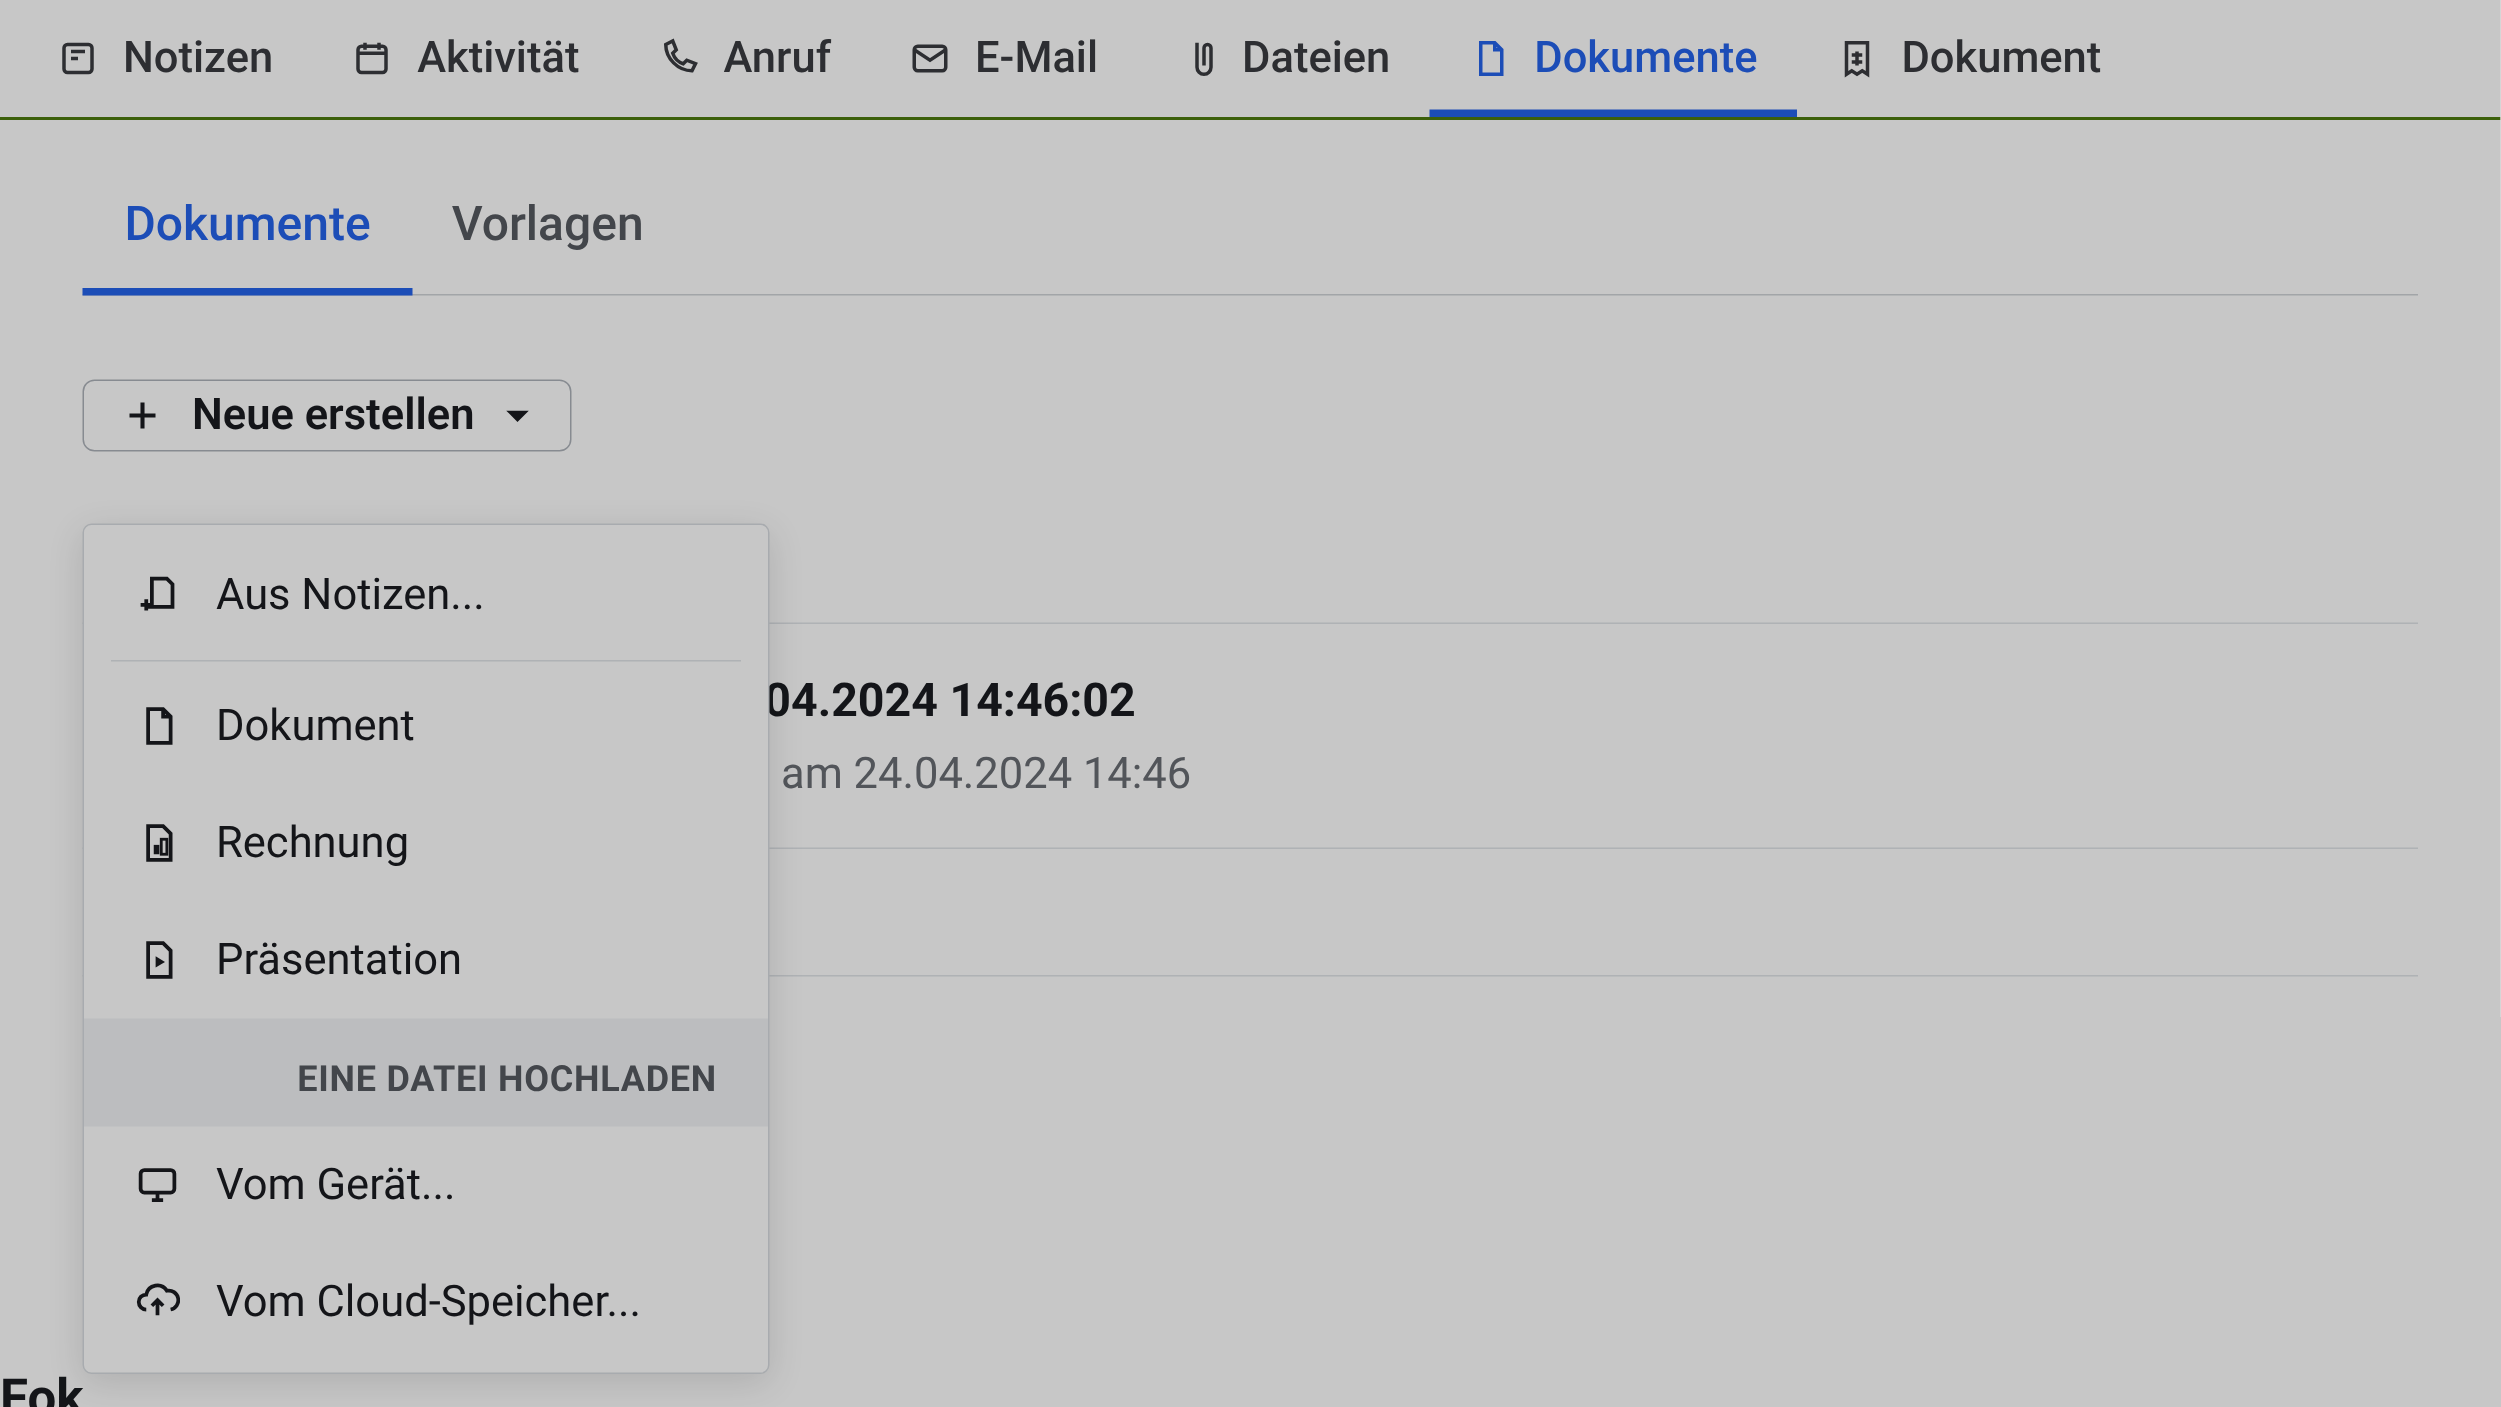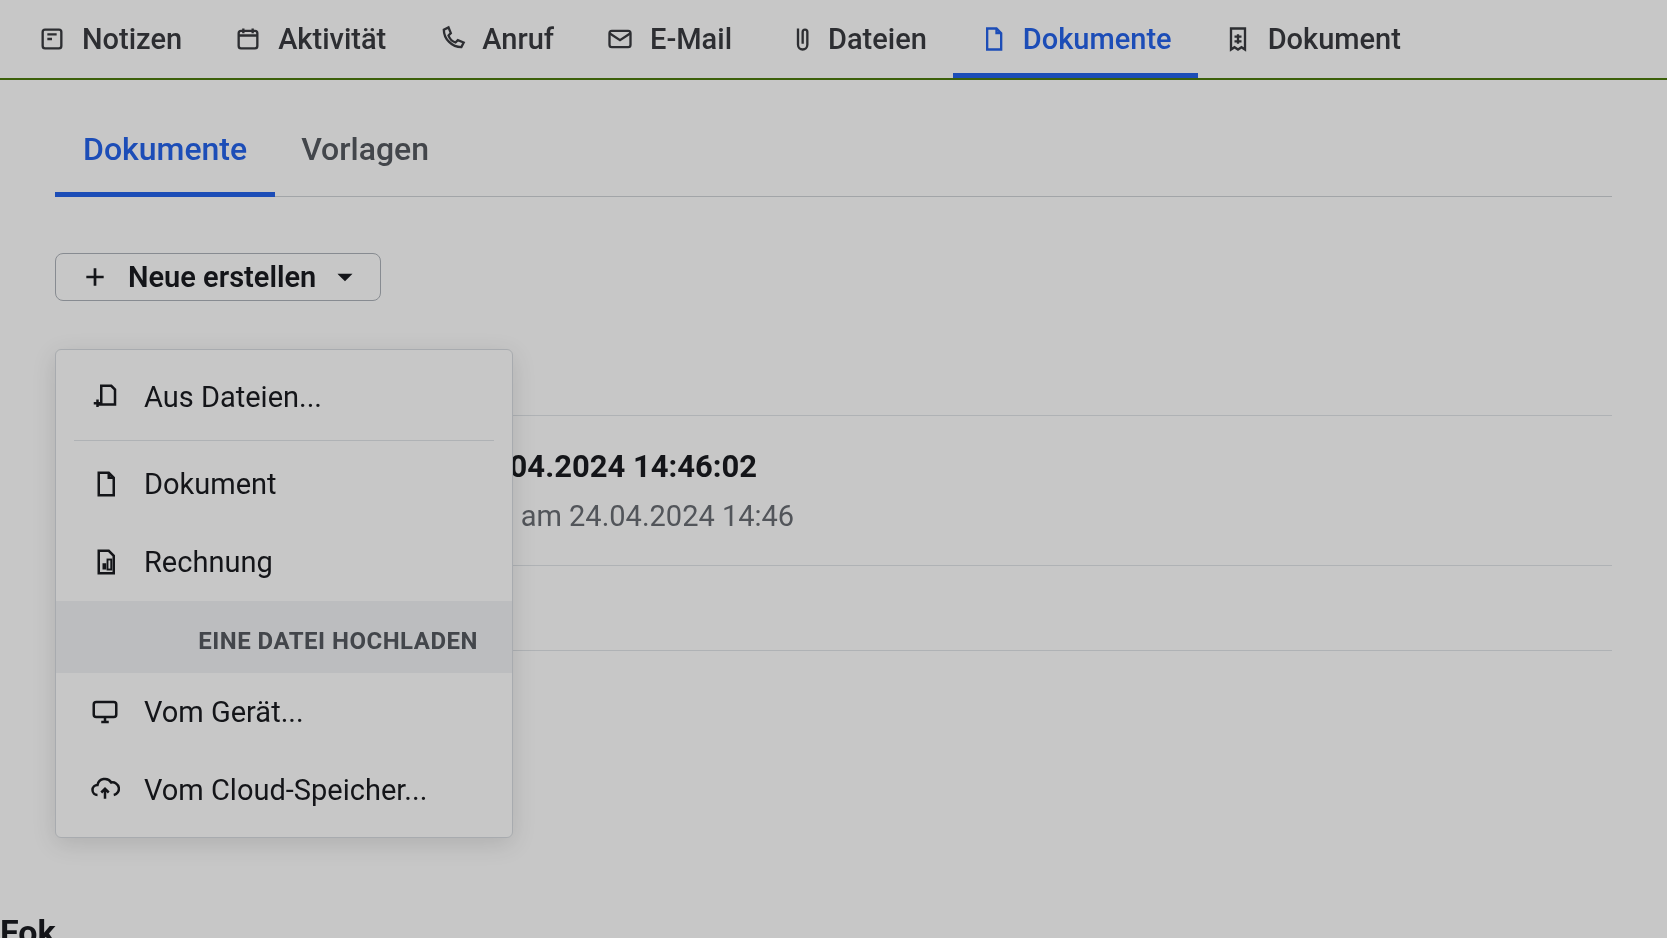--- a/index.html
+++ b/index.html
@@ -291,37 +291,44 @@
       <div class="doc-meta">:53</div>
     </div>
   </div>
 </div>
 
 <div class="dropdown-menu">
   <div class="dropdown-item">
     <svg class="icon" viewBox="0 0 24 24">
         <path d="M9 3h8l3 3v12H9z M9 18H6v-4 M3 17h6 M6 14v6"></path>
       </svg>
-    <span>Aus Dateien...</span>
+    <span>Aus Notizen...</span>
   </div>
   <div class="dropdown-divider"></div>
   <div class="dropdown-item">
     <svg class="icon" viewBox="0 0 24 24">
         <path d="M7 3h8l4 4v14H7z M15 3v4h4"></path>
       </svg>
     <span>Dokument</span>
   </div>
   <div class="dropdown-item">
     <svg class="icon filled" viewBox="0 0 24 24">
         <path d="M7 3h8l4 4v14H7z" fill="none" stroke="#1a1c20" stroke-width="2"></path>
         <rect x="10" y="13" width="3" height="5"></rect>
         <rect x="14" y="10" width="3" height="8" fill="none" stroke="#1a1c20" stroke-width="1.5"></rect>
       </svg>
     <span>Rechnung</span>
   </div>
+  <div class="dropdown-item">
+    <svg class="icon filled" viewBox="0 0 24 24">
+        <path d="M7 3h8l4 4v14H7z" fill="none" stroke="#1a1c20" stroke-width="2"></path>
+        <path d="M11 10v6l5-3z"></path>
+      </svg>
+    <span>Präsentation</span>
+  </div>
   <div class="dropdown-section-header">EINE DATEI HOCHLADEN</div>
   <div class="dropdown-item">
     <svg class="icon" viewBox="0 0 24 24">
         <rect x="3" y="4" width="18" height="12" rx="2"></rect>
         <path d="M9 20h6 M12 16v4"></path>
       </svg>
     <span>Vom Gerät...</span>
   </div>
   <div class="dropdown-item">
     <svg class="icon" viewBox="0 0 24 24">

